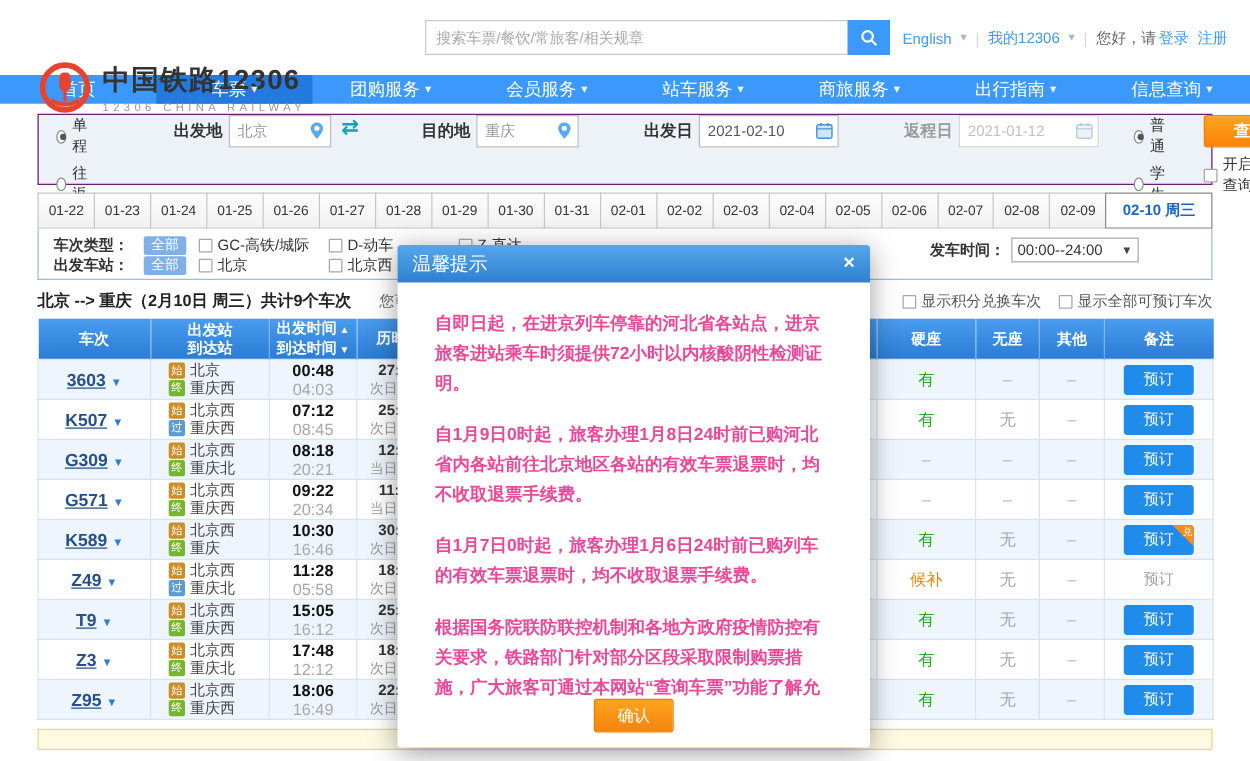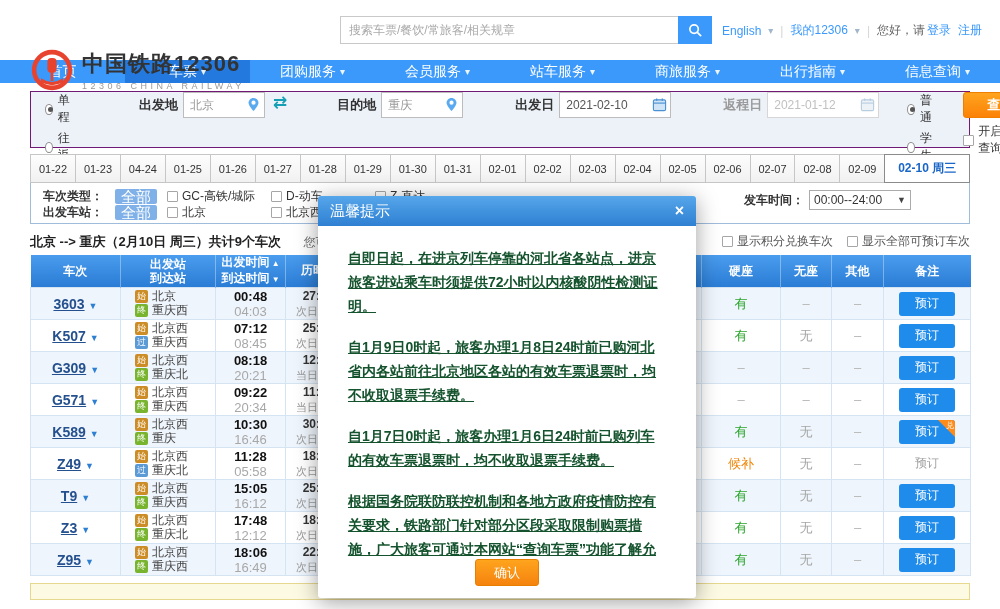--- a/index.html
+++ b/index.html
@@ -54,21 +54,21 @@
 
   
   .date-tabs { display:flex; margin-top:6px; height:29px; }
   .dtab { flex:1; border:1px solid #c6c6c6; border-right:none; background:linear-gradient(#fdfdfd,#f1f1f1); font-size:11px; color:#333; display:flex; align-items:center; justify-content:center; cursor:pointer; white-space:nowrap; }
   .dtab.sel { flex:1.9; background:#fff; color:#1a66c8; font-weight:bold; font-size:12px; border:1px solid #8b8b8b; }
 
   
   .filter-panel { position:relative; border:1px solid #9fbcdb; border-top:none; background:#fff; padding:5px 0 5px 12px; height:41px; }
   .f-row { display:flex; align-items:center; height:16px; font-size:12px; color:#333; }
   .f-label { font-weight:bold; width:72px; }
-  .f-badge { background:#7fb0e8; color:#fff; font-size:15px; border-radius:2px; padding:0 6px; height:15px; line-height:15px; margin-right:10px; cursor:pointer; }
+  .f-badge { background:#7fb0e8; color:#fff; font-size:11px; border-radius:2px; padding:0 6px; height:15px; line-height:15px; margin-right:10px; cursor:pointer; }
   .f-opt { display:flex; align-items:center; gap:4px; width:104px; cursor:pointer; }
   .time-filter { position:absolute; right:58px; top:7px; display:flex; align-items:center; font-size:12px; color:#333; }
   .time-filter .f-label { width:auto; margin-right:5px; }
   .time-select { border:1px solid #ababab; background:#fff; width:102px; height:20px; line-height:18px; padding:0 4px; font-size:12px; color:#333; display:flex; justify-content:space-between; align-items:center; cursor:pointer; }
   .time-select .sel-caret { font-size:9px; color:#444; }
 
   
   .summary-row { display:flex; justify-content:space-between; align-items:center; margin-top:7px; height:20px; }
   .route-txt { font-size:13px; font-weight:bold; color:#222; }
   .tip-txt { font-size:12px; color:#666; margin-left:18px; font-weight:normal; }
@@ -108,21 +108,21 @@
   .book-text { color:#9f9f9f; font-size:12px; }
 
   .notice-strip { margin-top:7px; height:17px; background:#fdfae3; border:1px solid #e7d88f; }
 
   
   .modal { position:absolute; left:318px; top:196px; width:378px; height:402px; background:#fff; border-radius:3px; box-shadow:0 4px 22px rgba(0,0,0,.38); z-index:50; display:flex; flex-direction:column; }
   .modal-header { height:30px; flex:none; background:linear-gradient(#55a6ea,#2f80d2); border-radius:3px 3px 0 0; display:flex; align-items:center; padding:0 12px; }
   .modal-title { color:#fff; font-size:15px; }
   .modal-close { margin-left:auto; color:#fff; font-size:16px; font-weight:bold; cursor:pointer; line-height:1; }
   .modal-body { flex:1; overflow:hidden; padding:20px 30px 0 30px; }
-  .modal-body p { font-size:14px; font-weight:bold; color:#14532d; line-height:24px; margin-bottom:17px; text-align:left;text-decoration:underline; }
+  .modal-body p { font-size:14px; font-weight:bold; color:#ec4899; line-height:24px; margin-bottom:17px; text-align:left; }
   .modal-footer { flex:none; padding:2px 0 12px; text-align:center; }
   .btn-confirm { width:64px; height:27px; background:linear-gradient(#ffa41d,#f5830e); border:1px solid #e87e00; border-radius:3px; color:#fff; font-size:13px; cursor:pointer; }
 </style>
 </head>
 <body>
 
 <div class="page">
 
   <div class="topbar">
     <div class="brand">
@@ -268,21 +268,21 @@
         <span class="auto-line">
           <span class="cb"></span>
           <span>开启自动查询</span>
         </span>
       </div>
     </div>
 
     <div class="date-tabs" id="dateTabs">
         <div class="dtab">01-22</div>
         <div class="dtab">01-23</div>
-        <div class="dtab">04-24</div>
+        <div class="dtab">01-24</div>
         <div class="dtab">01-25</div>
         <div class="dtab">01-26</div>
         <div class="dtab">01-27</div>
         <div class="dtab">01-28</div>
         <div class="dtab">01-29</div>
         <div class="dtab">01-30</div>
         <div class="dtab">01-31</div>
         <div class="dtab">02-01</div>
         <div class="dtab">02-02</div>
         <div class="dtab">02-03</div>

